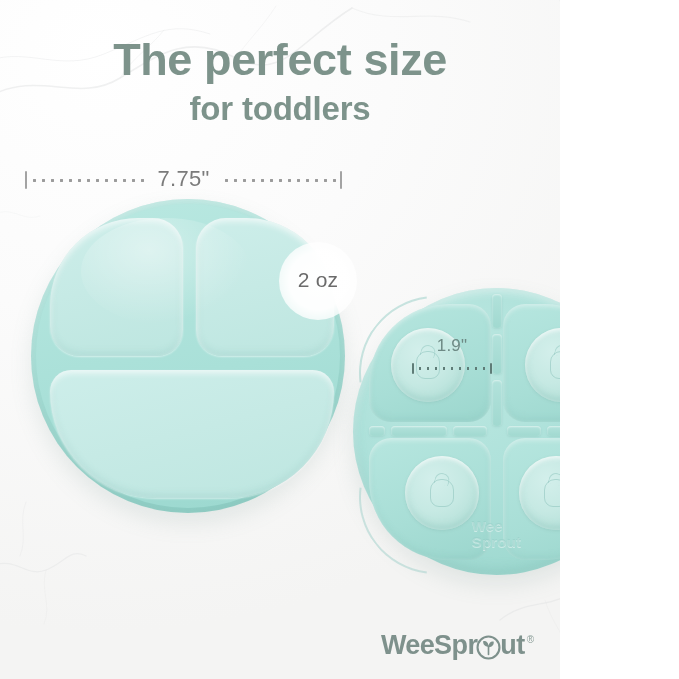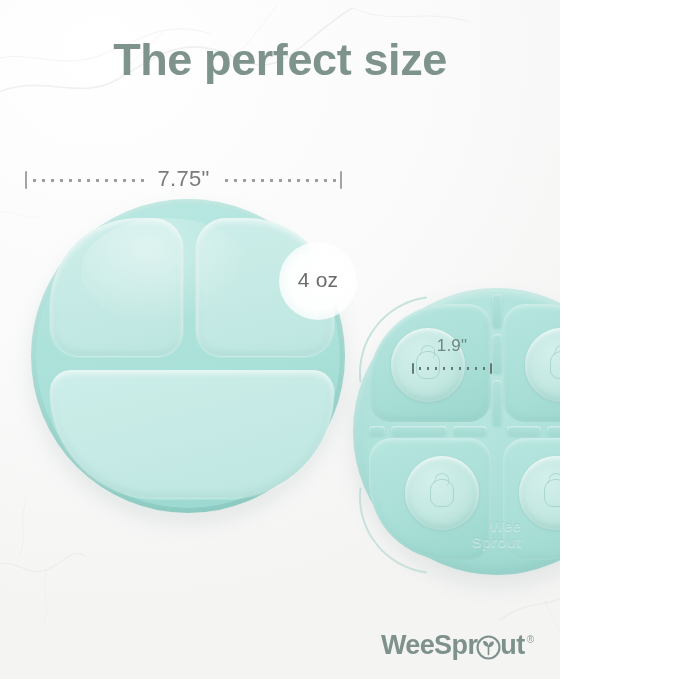--- a/index.html
+++ b/index.html
@@ -236,21 +236,21 @@
     background: linear-gradient(180deg, #b2e2db 0%, #a1d9d0 100%);
     border-radius: 4px;
     box-shadow: inset 0 1px 2px rgba(255,255,255,.55), 0 1px 2px rgba(125,180,172,.25);
   }
 
   .emboss {
     position: absolute;
     left: 50%;
     bottom: 26px;
     transform: translateX(-50%);
-    text-align: right;
+    text-align: left;
     color: rgba(150,205,198,.55);
     font-size: 15px;
     font-weight: 700;
     line-height: 1.02;
     letter-spacing: .2px;
     text-shadow: 0 1px 0 rgba(255,255,255,.45);
     white-space: nowrap;
     pointer-events: none;
   }
 
@@ -386,20 +386,21 @@
       <path d="M545 600 C 552 624, 566 636, 572 660" stroke-width=".9" opacity=".26"></path>
       <path d="M-8 566 C 16 556, 26 578, 46 570 S 70 548, 86 556" stroke-width="1.2" opacity=".4"></path>
       <path d="M20 556 C 28 536, 18 522, 26 502" stroke-width="1" opacity=".3"></path>
       <path d="M46 570 C 40 592, 52 604, 44 624" stroke-width=".9" opacity=".26"></path>
       <path d="M-6 214 C 14 206, 22 222, 40 216" stroke-width=".9" opacity=".22"></path>
     </g>
   </svg>
 
   <div class="headline">
     <span class="l1">The perfect size</span>
+    <span class="l2">for toddlers</span>
   </div>
 
   <div class="dim-main">
     <div class="dim-cap"></div>
     <div class="dim-dots"></div>
     <div class="dim-label">7.75"</div>
     <div class="dim-dots"></div>
     <div class="dim-cap"></div>
   </div>
 
@@ -459,21 +460,21 @@
   <div class="dim-cup">
     <div class="txt">1.9"</div>
     <div class="rule">
       <div class="cap"></div>
       <div class="dots"></div>
       <div class="cap"></div>
     </div>
   </div>
 
   <div class="badge badge-4oz">
-    <span>4 oz</span>
+    <span>2 oz</span>
   </div>
 
   <div class="brand">
     <div class="wordmark">
       <span>WeeSpr</span>
       <span class="sprout-mark">
         <svg width="25" height="25" viewBox="0 0 26 26" aria-hidden="true">
           <circle cx="13" cy="13" r="11.4" fill="none" stroke="#7e918c" stroke-width="2.2"></circle>
           <path d="M13 20.2 L13 11.6" fill="none" stroke="#7e918c" stroke-width="1.7" stroke-linecap="round"></path>
           <path d="M13 12.4 C 8.6 12.0, 6.9 9.2, 7.6 6.3 C 10.7 6.0, 13.1 8.0, 13 12.4 Z" fill="#7e918c"></path>

